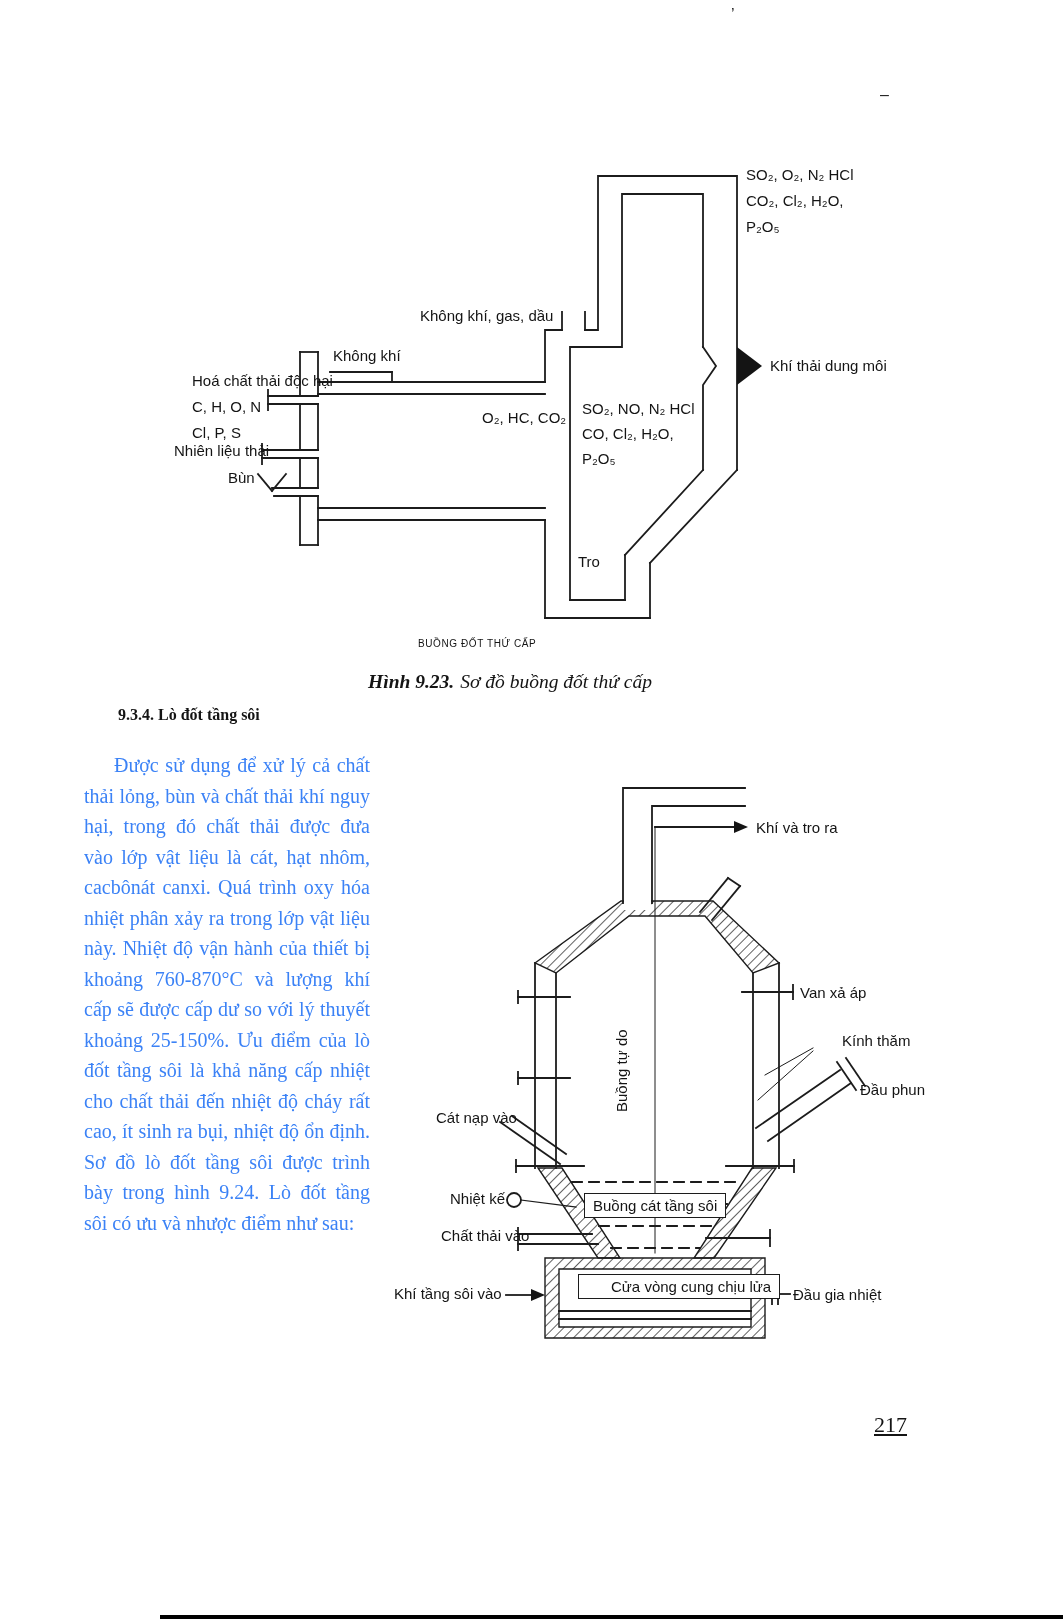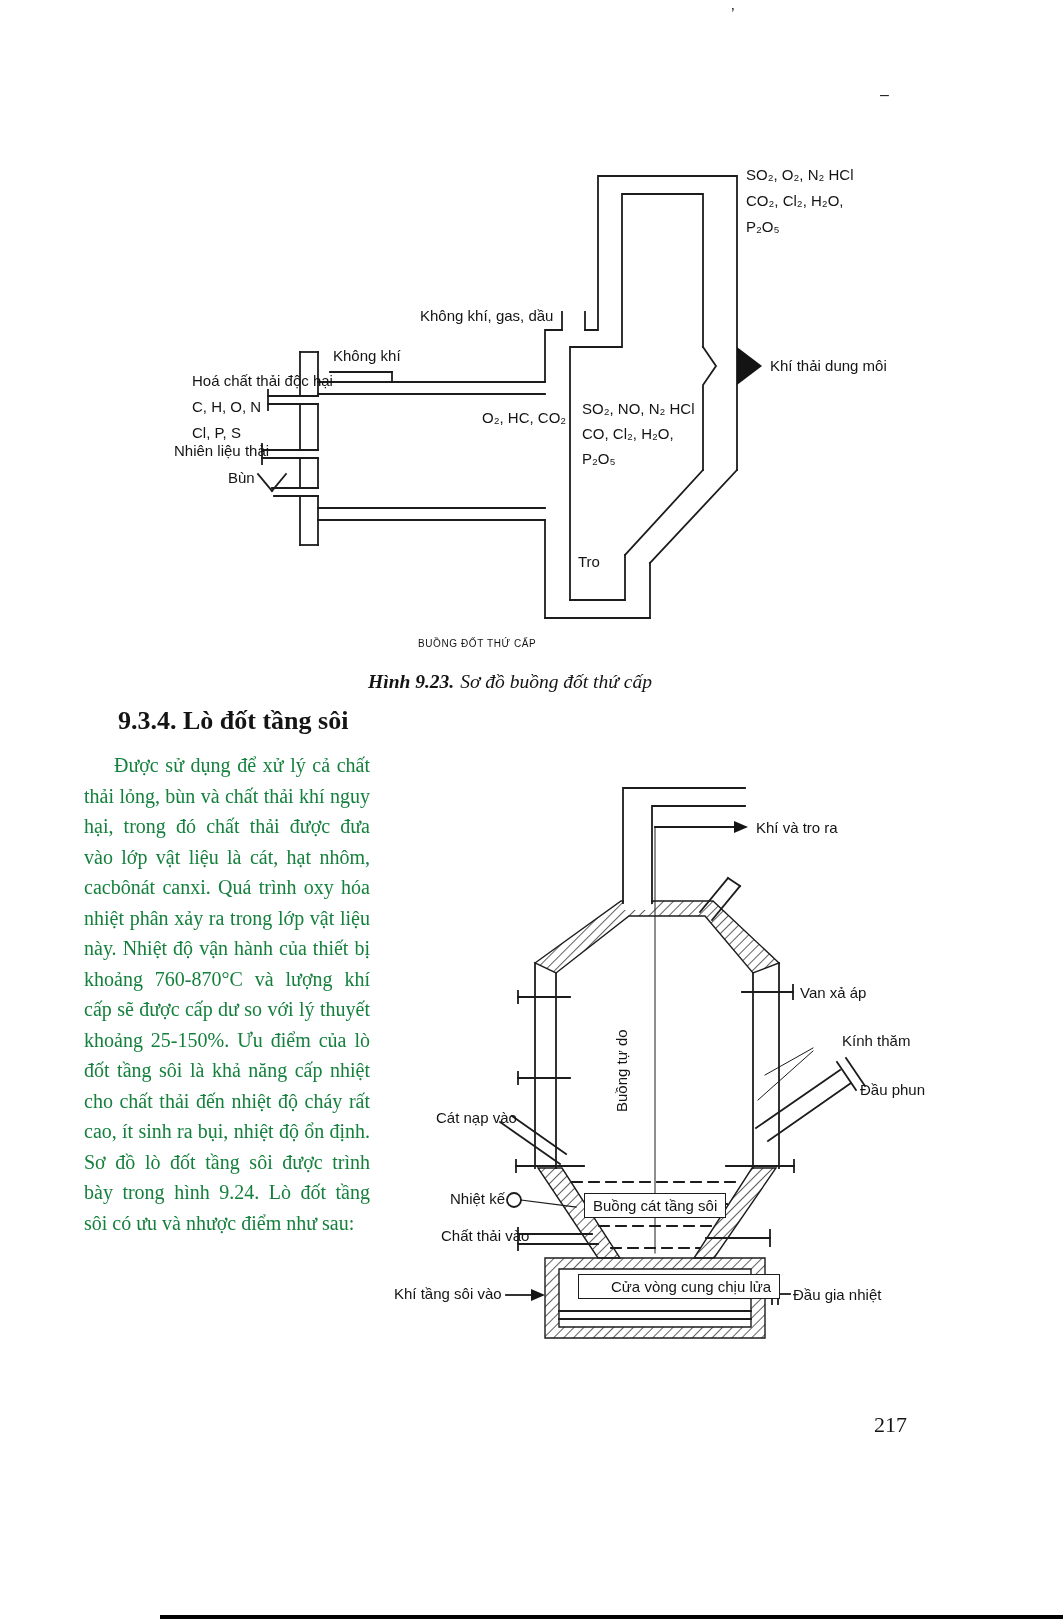--- a/index.html
+++ b/index.html
@@ -11,24 +11,24 @@
   .art { position:absolute; left:0; top:0; }
   .lbl { position:absolute; font-size:15px; line-height:19px; white-space:nowrap; color:#141414; }
   .lbl.block div { line-height:26px; }
   .boxed { background:#ffffff; border:1.4px solid #1c1c1c; padding:2px 8px; }
   .rot { transform:rotate(-90deg); transform-origin:0 0; }
   .fig-title { font-size:10px; letter-spacing:.6px; }
   .caption { position:absolute; text-align:center;
     font-family:"Liberation Serif","DejaVu Serif",serif; font-style:italic; font-size:19.5px; }
   .caption .cap-b { font-weight:bold; margin-right:6px; }
   .heading { position:absolute; font-family:"Liberation Serif","DejaVu Serif",serif;
-    font-weight:bold; font-size:26px; }
+    font-weight:bold; font-size:16px; }
   .bodytext { position:absolute; font-family:"Liberation Serif","DejaVu Serif",serif;
-    font-size:20px; line-height:30.5px; text-align:justify; text-indent:30px; color:#15803d; }
-  .pagenum { position:absolute; font-family:"Liberation Serif","DejaVu Serif",serif; font-size:22px; }
+    font-size:20px; line-height:30.5px; text-align:justify; text-indent:30px; color:#3b82f6; }
+  .pagenum { position:absolute; font-family:"Liberation Serif","DejaVu Serif",serif; font-size:22px;text-decoration:underline; }
   .artifact { position:absolute; font-size:16px; color:#222; }
   .scan-edge { position:absolute; background:#000; }
 </style>
 </head>
 <body>
 
 <div class="page">
 
   <svg class="art" width="1063" height="1621" viewBox="0 0 1063 1621">
     <defs>

